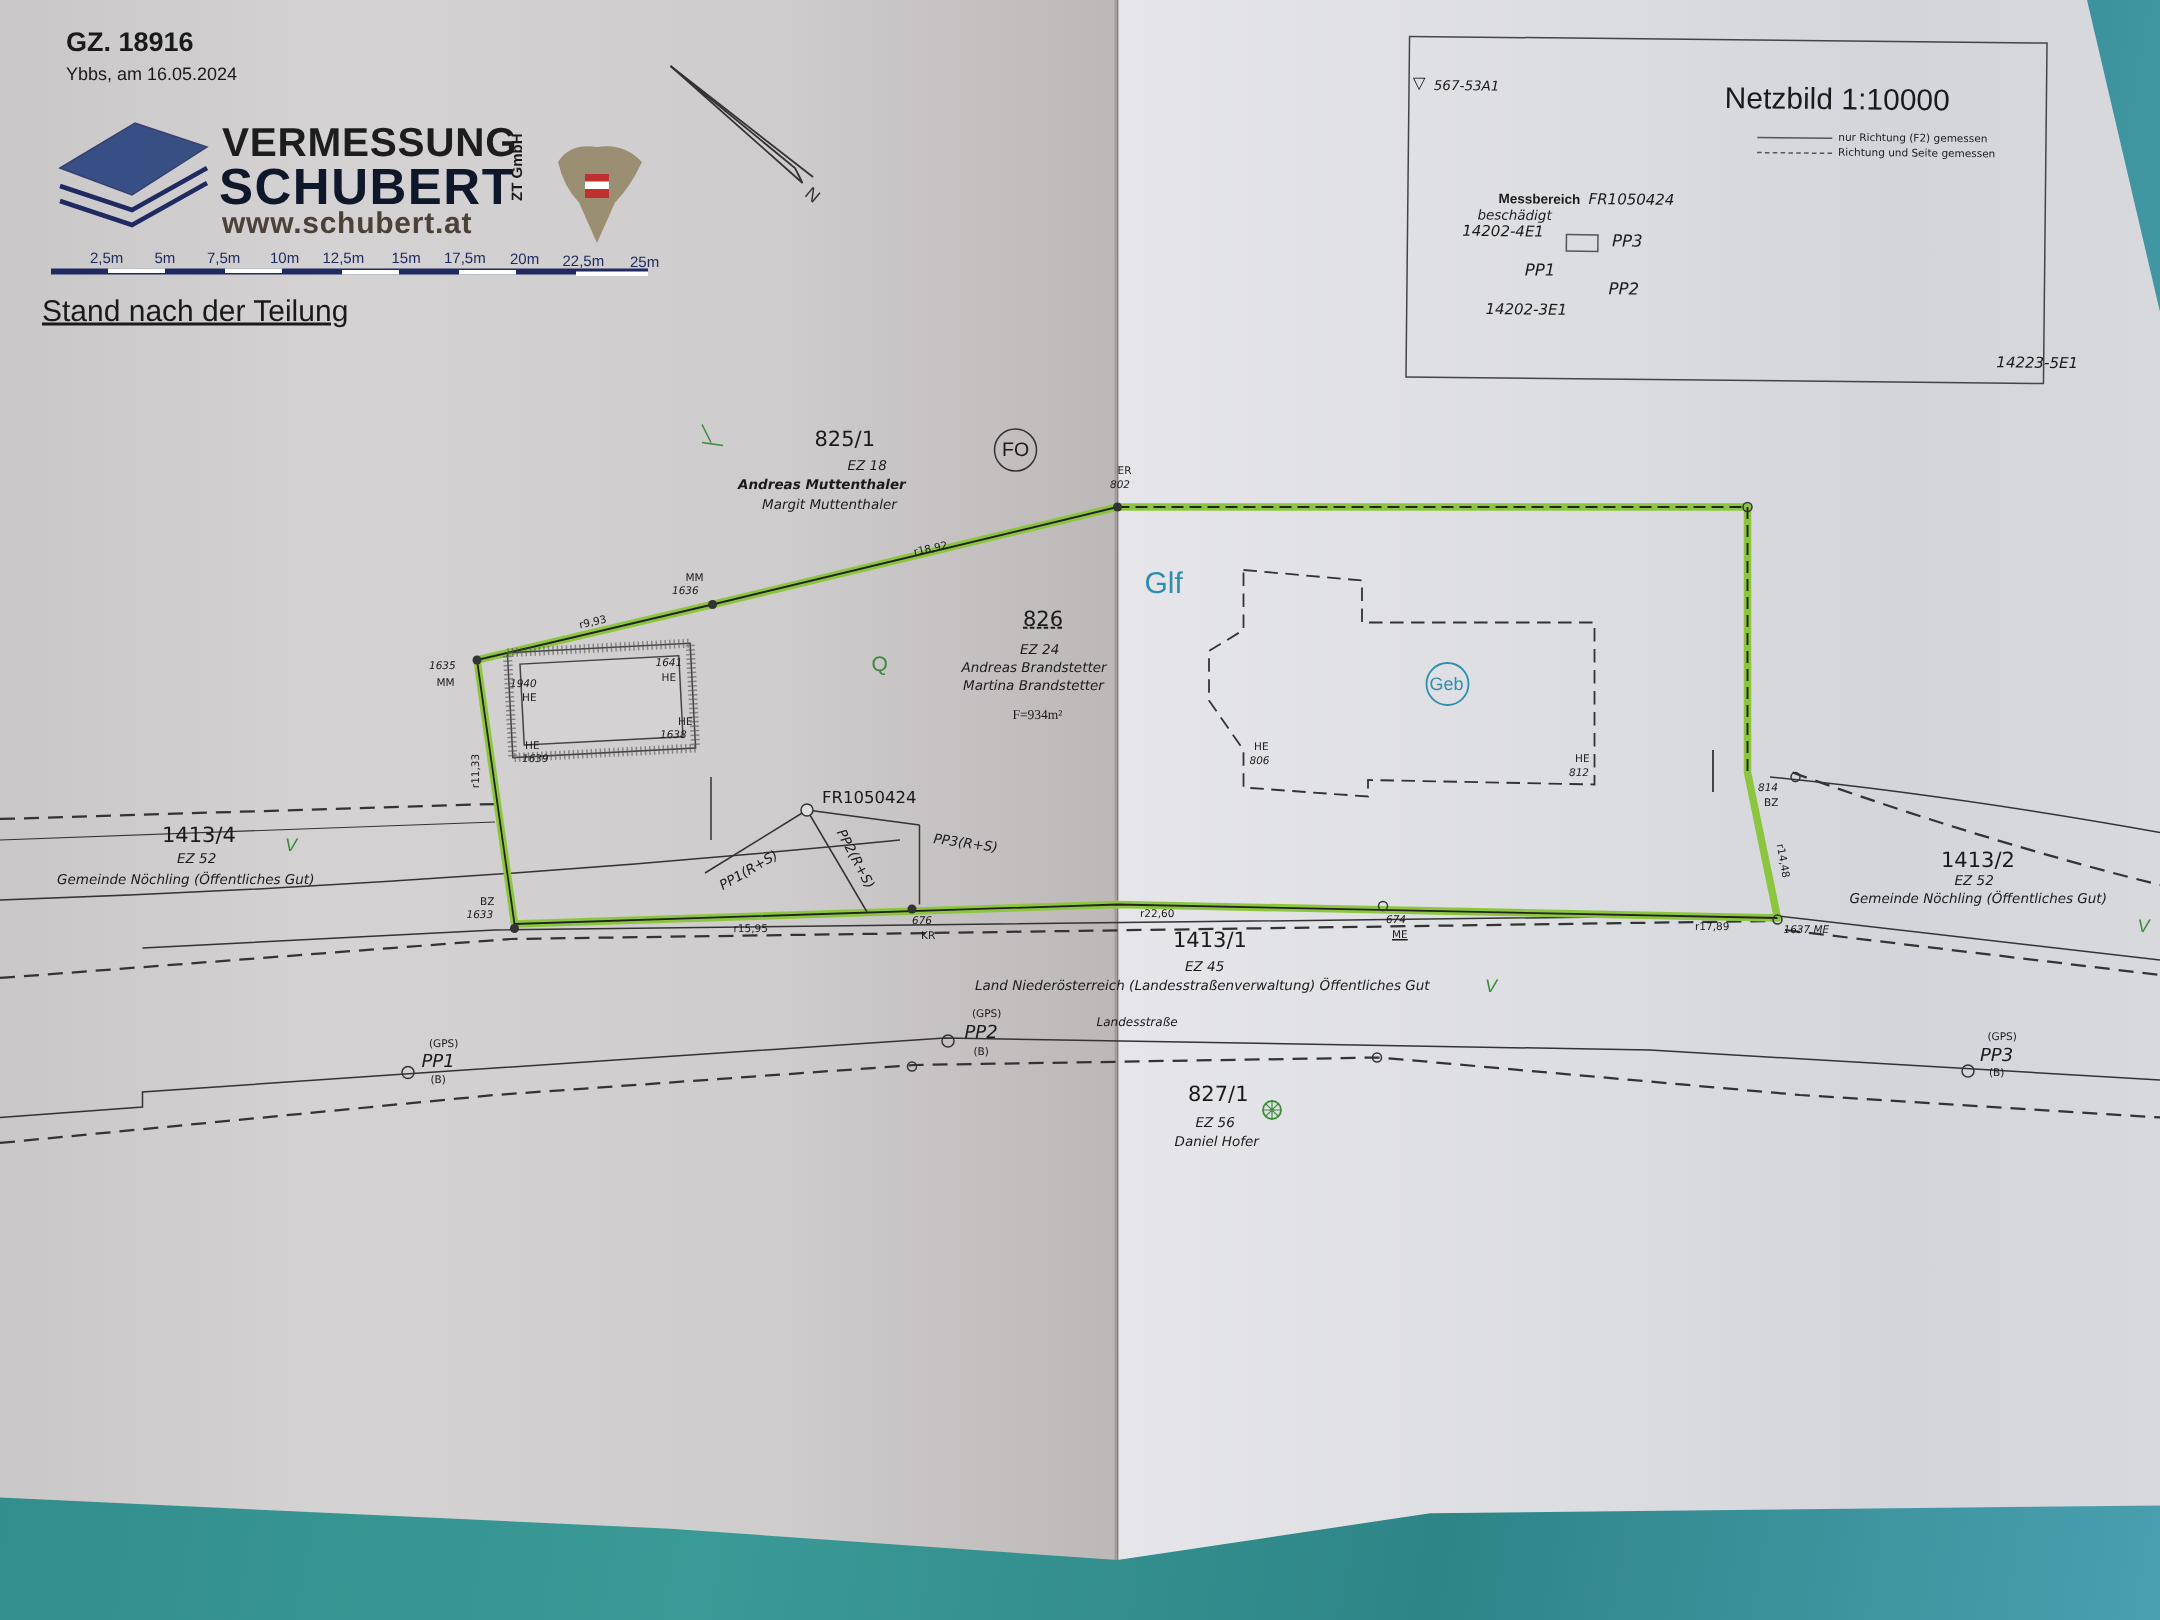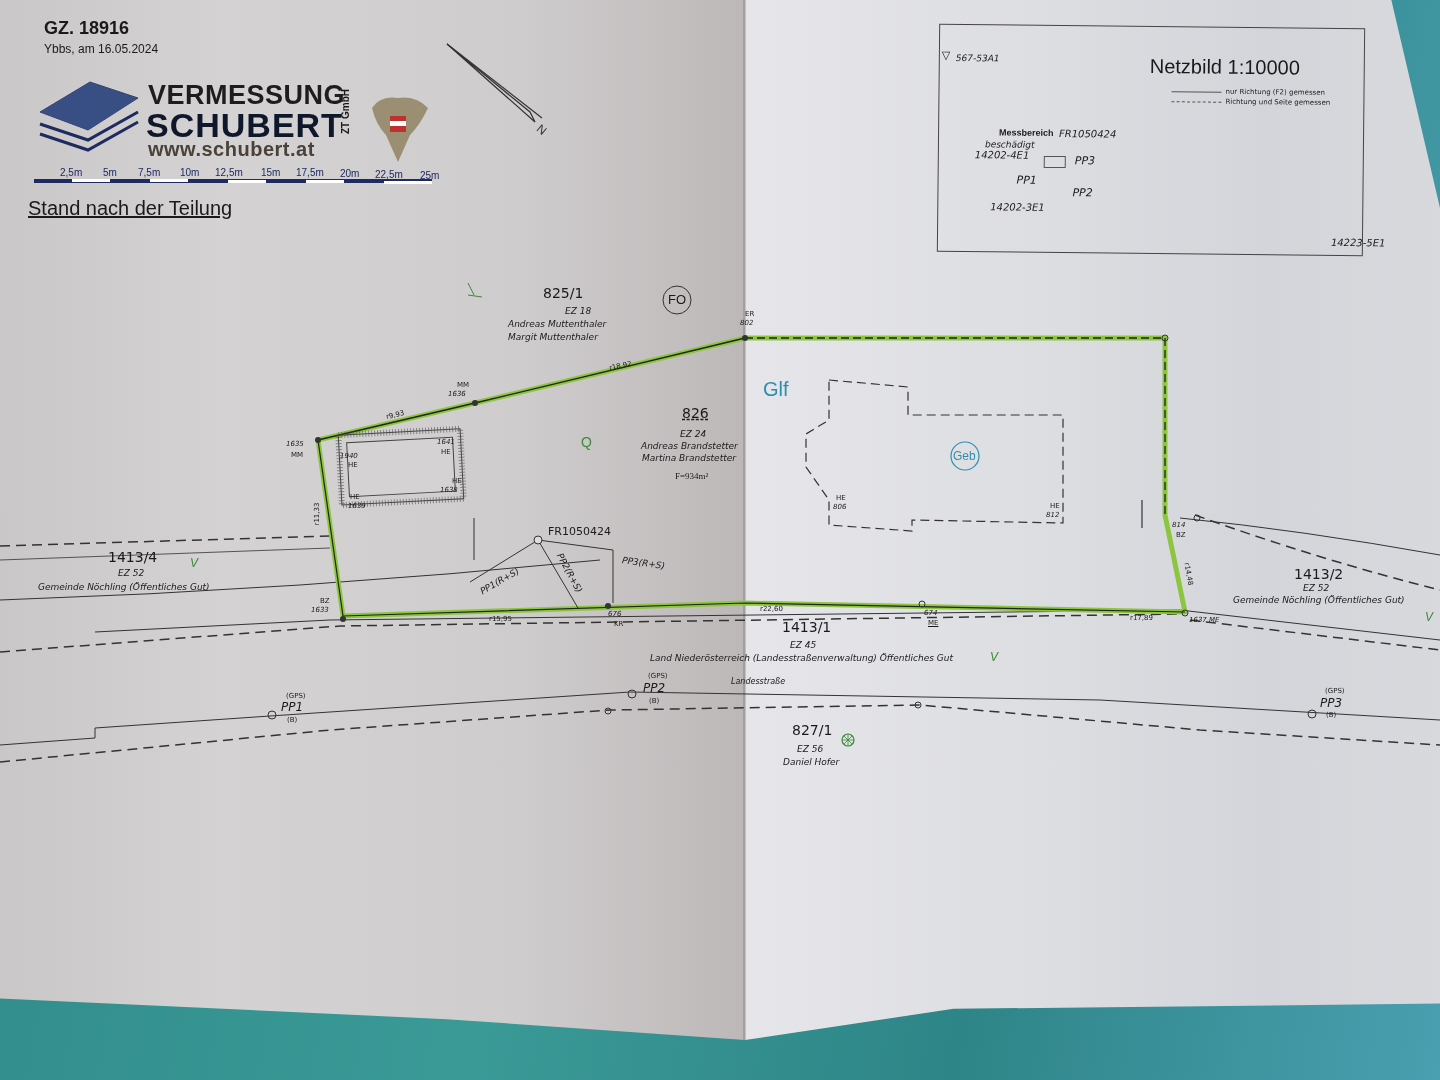--- a/index.html
+++ b/index.html
@@ -168,21 +168,21 @@
   <div class="text small" style="left:52px;top:176px;font-size:10px;">14202-3E1</div>
   <div class="text small" style="left:360px;top:208px;font-size:10px;margin-left:33px;">14223-5E1</div>
   <div class="text small" style="left:78px;top:148px;font-size:11px;">PP1</div>
   <div class="text small" style="left:134px;top:160px;font-size:11px;">PP2</div>
   <div class="text small" style="left:136px;top:128px;font-size:11px;">PP3</div>
   <div style="position:absolute;left:105px;top:130px;width:20px;height:10px;border:1px solid #555;"></div>
 </div>
 
 <div class="text parcel" style="left:543px;top:285px;">825/1</div>
 <div class="text small" style="left:565px;top:306px;">EZ 18</div>
-<div class="text small" style="left:508px;top:319px;">Andreas Muttenthaler</div>
+<div class="text small" style="left:492px;top:319px;font-weight:bold;">Andreas Muttenthaler</div>
 <div class="text small" style="left:492px;top:332px;margin-left:16px;">Margit Muttenthaler</div>
 <div class="text" style="left:668px;top:292px;font-size:13px;">FO</div>
 
 <div class="text parcel" style="left:682px;top:405px;text-decoration:underline dashed;">826</div>
 <div class="text small" style="left:680px;top:429px;">EZ 24</div>
 <div class="text small" style="left:641px;top:441px;">Andreas Brandstetter</div>
 <div class="text small" style="left:642px;top:453px;">Martina Brandstetter</div>
 <div class="text small" style="left:675px;top:471px;font-style:normal;font-family:Liberation Serif, serif;">F=934m²</div>
 <div class="text blue" style="left:763px;top:378px;font-size:20px;">Glf</div>
 <div class="text blue" style="left:953px;top:449px;font-size:12px;">Geb</div>

